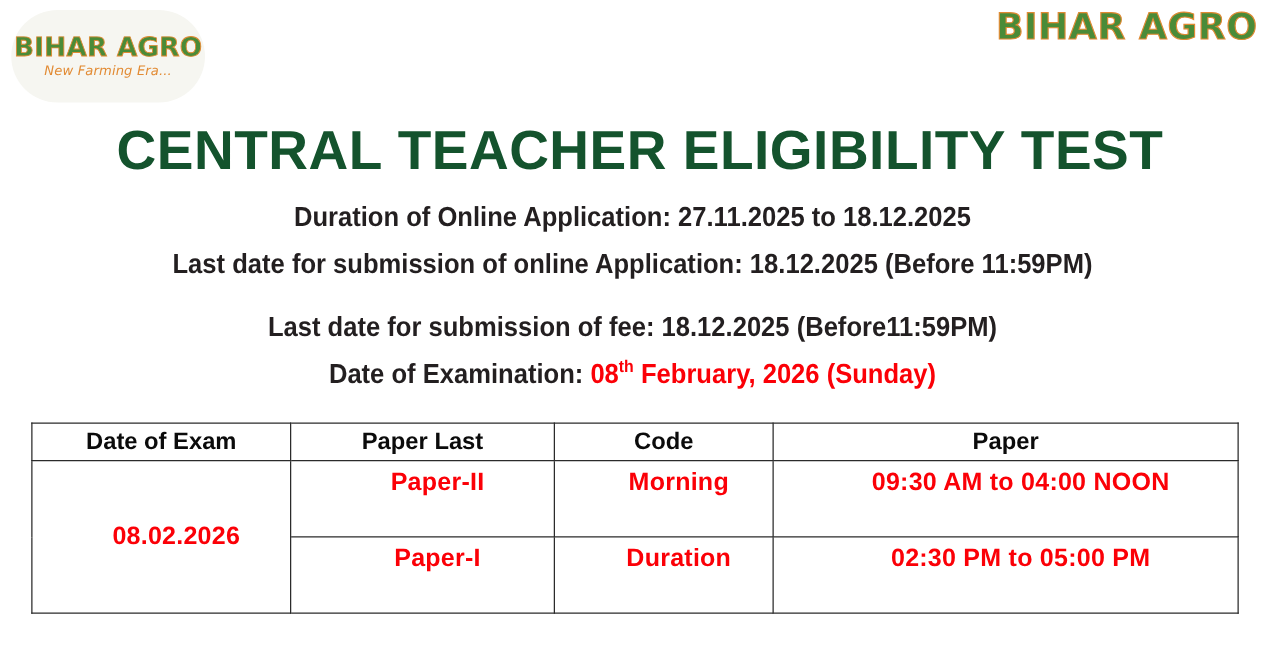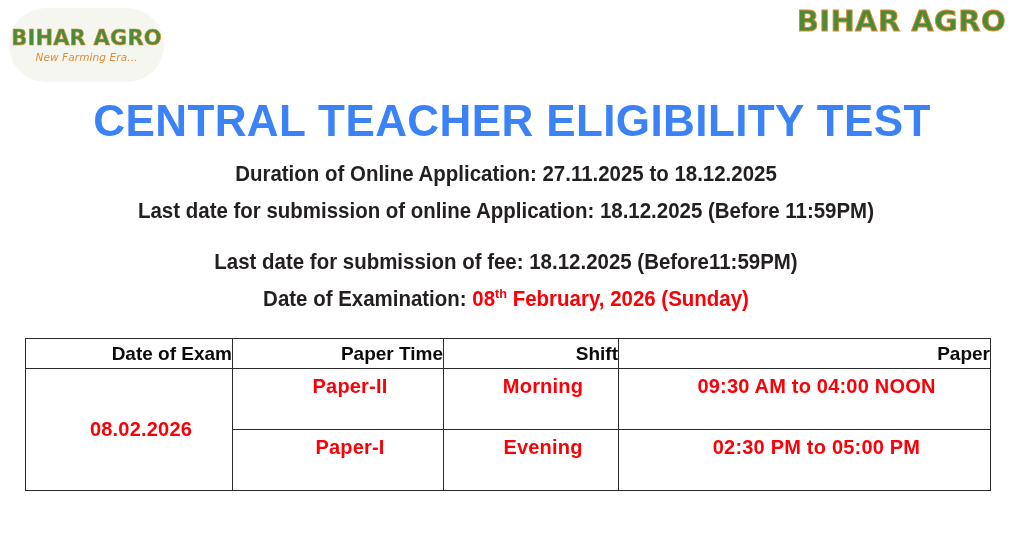--- a/index.html
+++ b/index.html
@@ -67,21 +67,21 @@
   .page-title {
     position: absolute;
     left: 0;
     right: 0;
     top: 97px;
     text-align: center;
     font-family: "Liberation Sans", sans-serif;
     font-weight: bold;
     font-size: 44px;
     letter-spacing: 0.4px;
-    color: #3b82f6;
+    color: #14532d;
     line-height: 1.08;
   }
 
   
   .info-block {
     position: absolute;
     left: 0;
     right: 12px;
     top: 163px;
     text-align: center;
@@ -115,21 +115,21 @@
     border-collapse: collapse;
     table-layout: fixed;
   }
   .exam-table td, .exam-table th {
     border: 1.6px solid #2b2b2b;
     padding: 0;
     vertical-align: top;
   }
   .exam-table th {
     height: 29px;
-    text-align: right;
+    text-align: center;
     font-family: "Liberation Sans", sans-serif;
     font-weight: bold;
     font-size: 19px;
     color: #0b0b0b;
     line-height: 29px;
   }
   .exam-table td {
     height: 54px;
     text-align: center;
     font-family: "Liberation Sans Narrow", "Liberation Sans", sans-serif;
@@ -171,31 +171,31 @@
 <table class="exam-table">
   <colgroup>
     <col class="col-date">
       <col class="col-paper">
       <col class="col-shift">
       <col class="col-time">
   </colgroup>
   <thead>
     <tr>
       <th>Date of Exam</th>
-      <th>Paper Time</th>
-      <th>Shift</th>
+      <th>Paper Last</th>
+      <th>Code</th>
       <th>Paper</th>
     </tr>
   </thead>
   <tbody>
     <tr>
       <td class="date-cell" rowspan="2">08.02.2026</td>
       <td>Paper-II</td>
       <td>Morning</td>
       <td>09:30 AM to 04:00 NOON</td>
     </tr>
     <tr>
       <td>Paper-I</td>
-      <td>Evening</td>
+      <td>Duration</td>
       <td>02:30 PM to 05:00 PM</td>
     </tr>
   </tbody>
 </table>
 
 </body></html>

